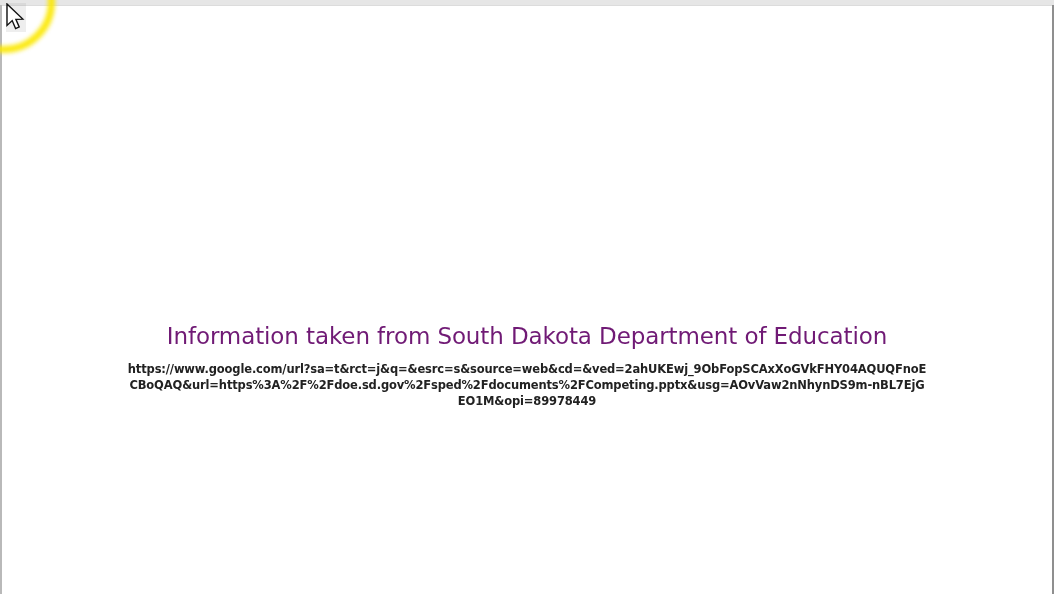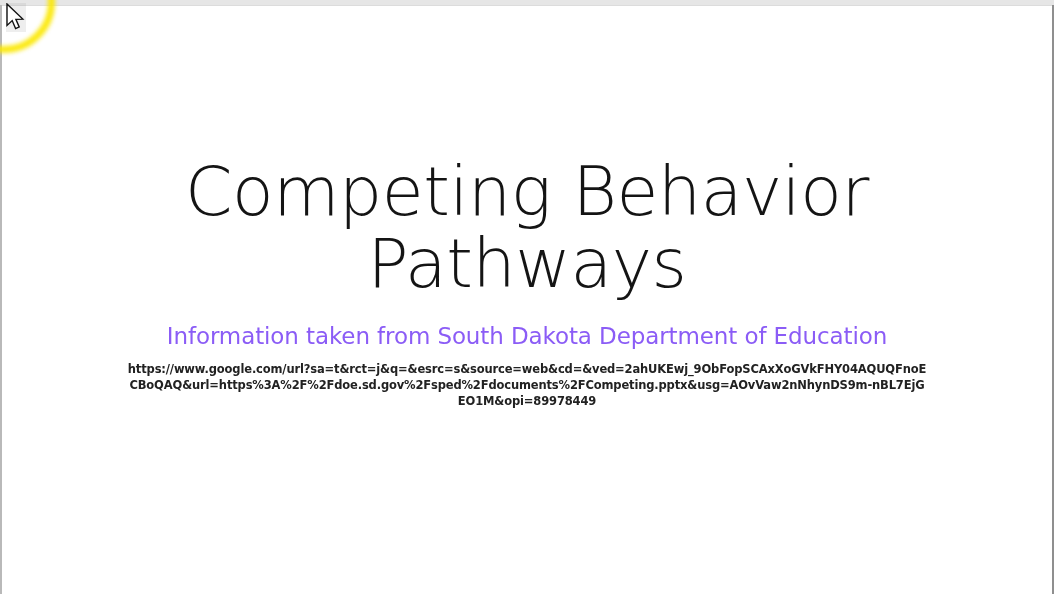--- a/index.html
+++ b/index.html
@@ -82,21 +82,21 @@
     position: absolute;
     left: 0;
     top: 315px;
     width: 1050px;
     text-align: center;
     font-family: "DejaVu Sans", "Liberation Sans", sans-serif;
     font-weight: 400;
     font-size: 23px;
     line-height: 30px;
     letter-spacing: -0.1px;
-    color: #8b5cf6;
+    color: #701a75;
   }
 
   #slide-source-link {
     position: absolute;
     left: 125px;
     top: 355px;
     width: 800px;
     text-align: center;
     font-family: "DejaVu Sans", "Liberation Sans", sans-serif;
     font-weight: 700;
@@ -146,22 +146,20 @@
 <body>
 
 <div id="viewport">
 
   <div id="top-strip"></div>
   <div id="edge-left"></div>
   <div id="edge-right"></div>
 
   <div id="slide">
 
-    <div id="slide-title">Competing Behavior
-Pathways</div>
 
     <div id="slide-subtitle">Information taken from South Dakota Department of Education</div>
 
     <div id="slide-source-link">https://www.google.com/url?sa=t&amp;rct=j&amp;q=&amp;esrc=s&amp;source=web&amp;cd=&amp;ved=2ahUKEwj_9ObFopSCAxXoGVkFHY04AQUQFnoECBoQAQ&amp;url=https%3A%2F%2Fdoe.sd.gov%2Fsped%2Fdocuments%2FCompeting.pptx&amp;usg=AOvVaw2nNhynDS9m-nBL7EjGEO1M&amp;opi=89978449</div>
 
   </div>
 
   <div id="click-highlight"></div>
 
   <div id="cursor-shade"></div>

